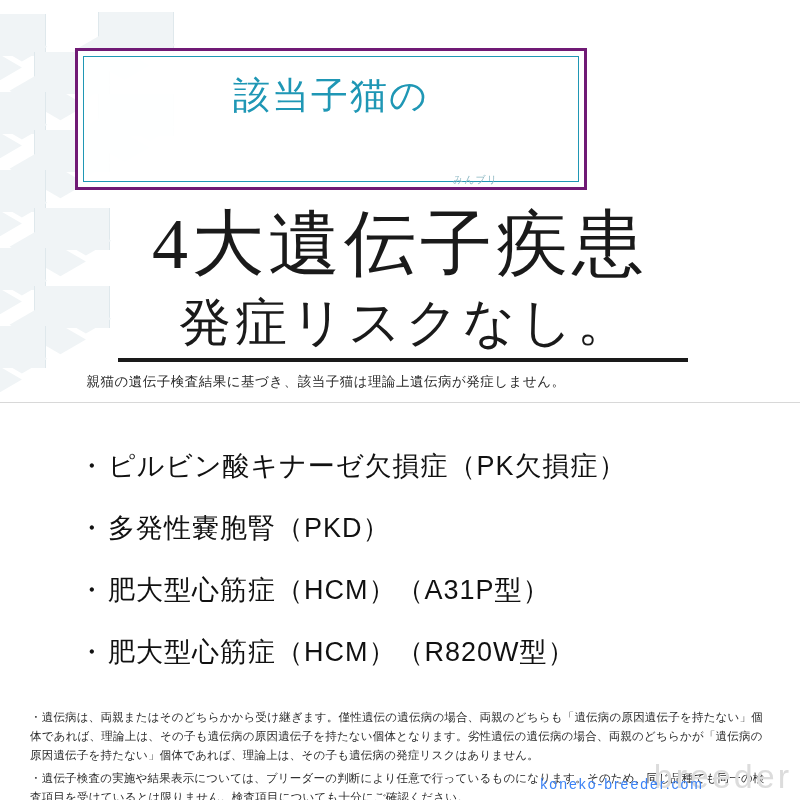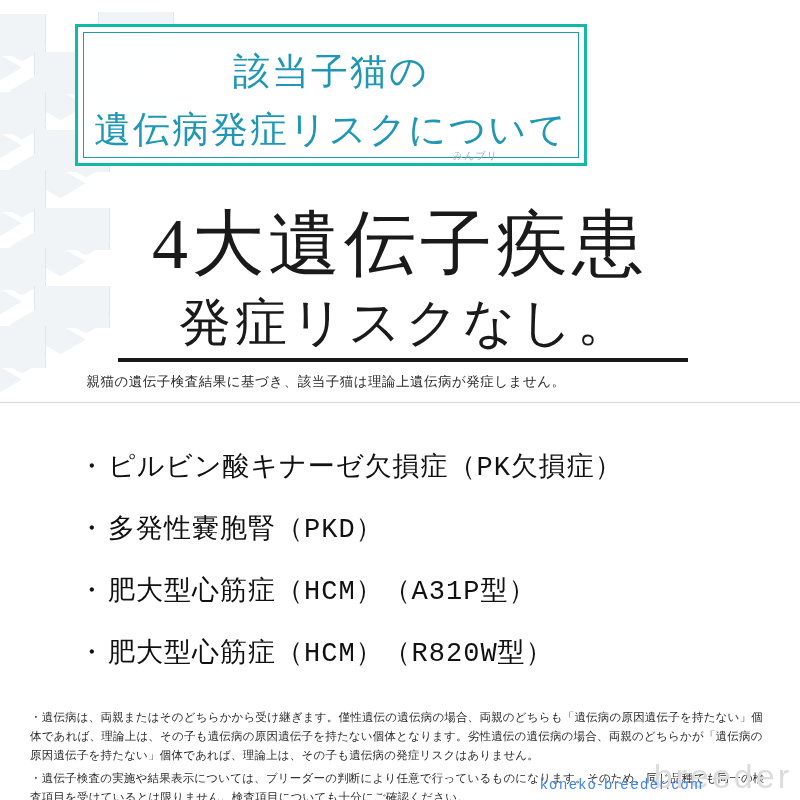--- a/index.html
+++ b/index.html
@@ -52,24 +52,24 @@
     left: 0;
     top: 0;
     width: 800px;
     height: 402px;
     z-index: 2;
   }
 
   .title-box {
     position: absolute;
     left: 75px;
-    top: 24px;
+    top: 48px;
     width: 512px;
     height: 142px;
-    border: 3px solid #14b8a6;
+    border: 3px solid #701a75;
     box-sizing: border-box;
     background: rgba(255,255,255,0.92);
   }
   .title-box .inner {
     position: absolute;
     left: 5px; top: 5px; right: 5px; bottom: 5px;
     border: 1px solid #1f97b5;
     box-sizing: border-box;
   }
   .title-line {
@@ -150,21 +150,21 @@
     left: 78px;
     top: 448px;
     width: 660px;
     z-index: 3;
   }
   .disease-item {
     font-size: 27px;
     color: #111111;
     letter-spacing: 1px;
     margin-bottom: 26px;
-    font-family: Liberation Mono, monospace;
+    font-family: Liberation Sans, sans-serif;
     white-space: nowrap;
   }
   .bullet {
     display: inline-block;
     margin-right: 2px;
   }
 
   
   .footnotes {
     position: absolute;
@@ -221,21 +221,20 @@
   <div class="hex" style="left:-30px; top:326px;"></div>
   <div class="hex" style="left:98px;  top:12px;"></div>
   <div class="hex" style="left:98px;  top:94px;"></div>
 </div>
 
 <div class="top-panel">
 
   <div class="title-box">
     <div class="inner"></div>
     <div class="title-line title-line1">該当子猫の</div>
-    <div class="title-line title-line2">遺伝病発症リスクについて</div>
     <div class="ruby">みんブリ</div>
   </div>
 
   <div class="headline headline1">4大遺伝子疾患</div>
   <div class="headline headline2">発症リスクなし。</div>
   <div class="headline-underline"></div>
 
   <div class="sub-note">親猫の遺伝子検査結果に基づき、該当子猫は理論上遺伝病が発症しません。</div>
 </div>
 

